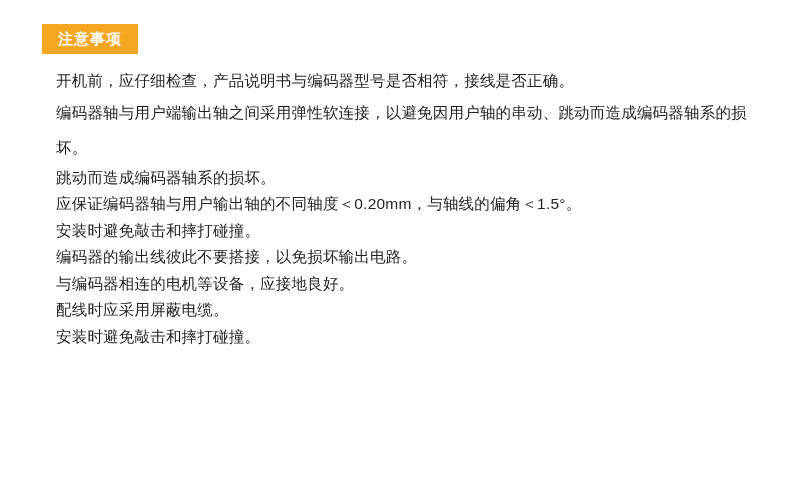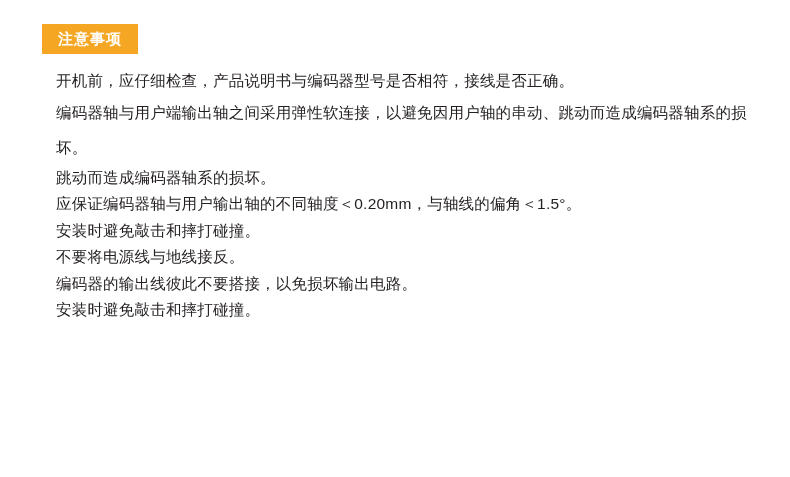--- a/index.html
+++ b/index.html
@@ -57,18 +57,19 @@
 <div class="page">
 
   <div class="badge">注意事项</div>
 
   <div class="body-text">
     <p class="line">开机前，应仔细检查，产品说明书与编码器型号是否相符，接线是否正确。</p>
     <p class="line wrap">编码器轴与用户端输出轴之间采用弹性软连接，以避免因用户轴的串动、跳动而造成编码器轴系的损坏。</p>
     <p class="line">跳动而造成编码器轴系的损坏。</p>
     <p class="line">应保证编码器轴与用户输出轴的不同轴度＜0.20mm，与轴线的偏角＜1.5°。</p>
     <p class="line">安装时避免敲击和摔打碰撞。</p>
-    <p class="line">不要将电源线与地线接反。</p>
     <p class="line">编码器的输出线彼此不要搭接，以免损坏输出电路。</p>
+    <p class="line">与编码器相连的电机等设备，应接地良好。</p>
+    <p class="line">配线时应采用屏蔽电缆。</p>
     <p class="line">安装时避免敲击和摔打碰撞。</p>
   </div>
 
 </div>
 
 </body></html>

